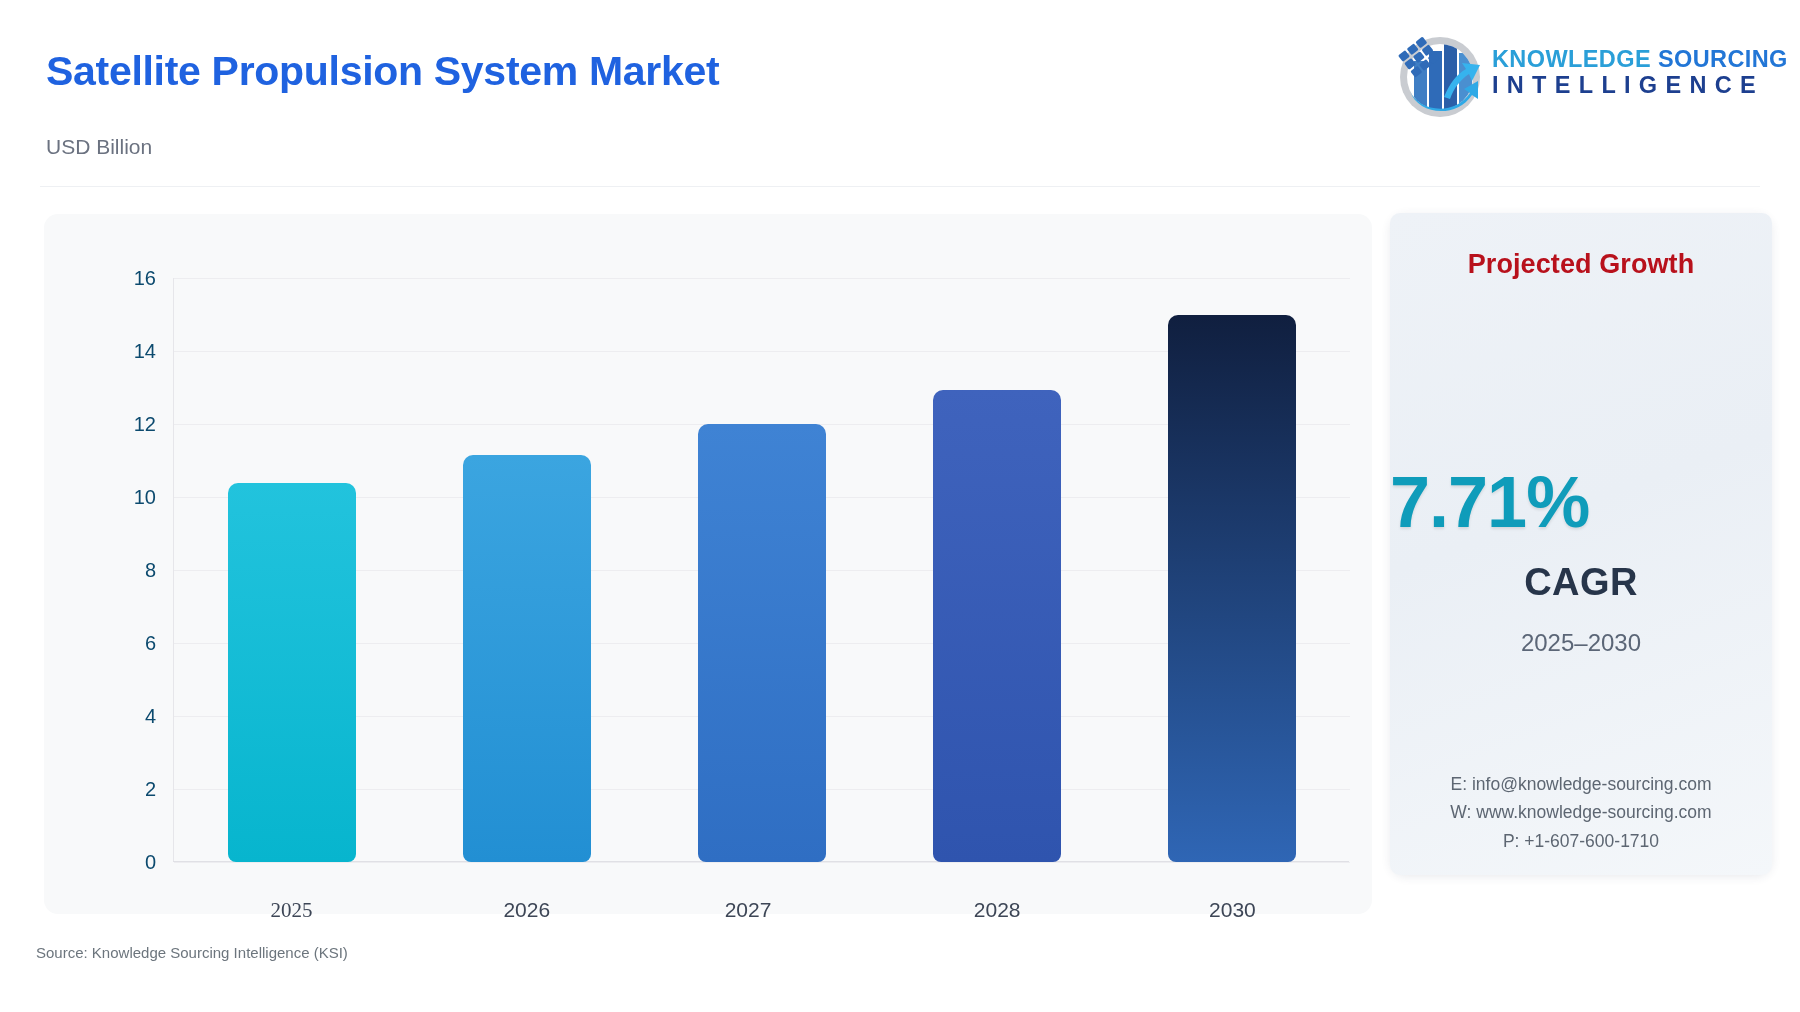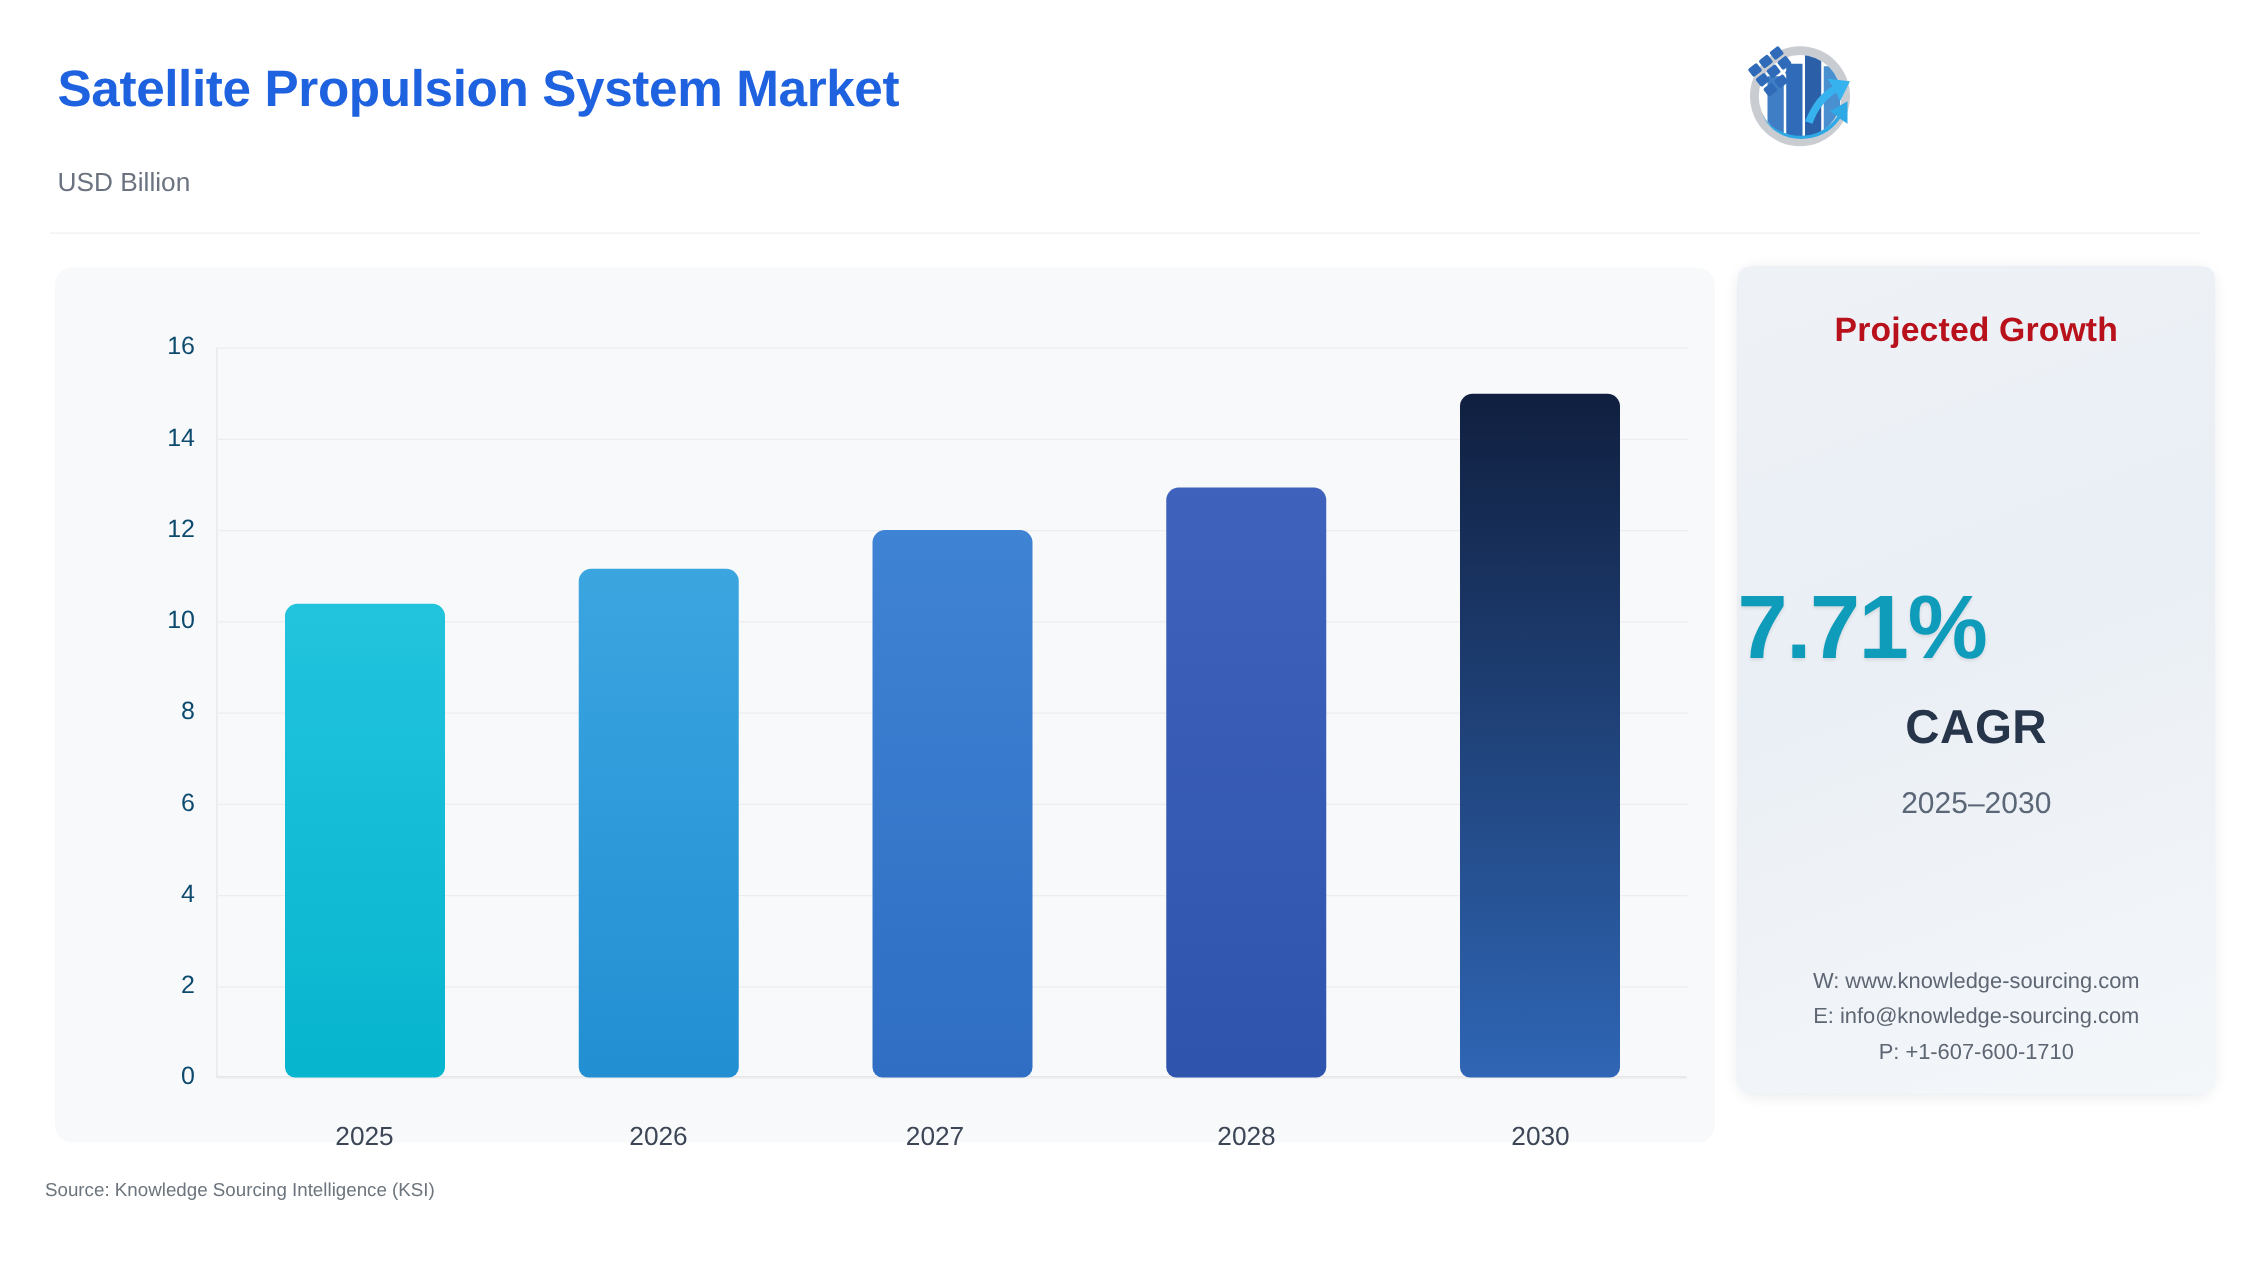--- a/index.html
+++ b/index.html
@@ -261,20 +261,24 @@
           <rect x="34" y="20" width="9" height="8" rx="1.4"></rect>
           <rect x="12" y="30" width="9" height="8" rx="1.4"></rect>
           <rect x="23" y="30" width="9" height="8" rx="1.4"></rect>
           <rect x="34" y="30" width="9" height="8" rx="1.4"></rect>
         </g>
       </g>
 
       <path d="M18 64 C26 84 62 90 78 66 L72 62 L86 54 L86 72 L80 68 C64 92 26 88 18 64 Z" fill="#2fa9e6"></path>
       <path d="M52 70 C58 56 64 48 74 42 L70 36 L88 38 L80 54 L77 47 C68 53 62 61 58 72 Z" fill="#36b3ee"></path>
     </svg>
+  </div>
+  <div class="logo-text">
+    <div class="logo-line1"><span class="w1">KNOWLEDGE</span> <span class="w2">SOURCING</span></div>
+    <div class="logo-line2">INTELLIGENCE</div>
   </div>
 </div>
 
 <div class="chart-panel">
   <div class="plot" id="plot">
     <div class="axis-y-line"></div>
     <div class="axis-x-line"></div>
   <div class="gridline" style="top: 584px;"></div>
       <div class="ytick" style="top: 584px;">0</div>
       <div class="gridline" style="top: 511px;"></div>
@@ -287,38 +291,38 @@
       <div class="ytick" style="top: 292px;">8</div>
       <div class="gridline" style="top: 219px;"></div>
       <div class="ytick" style="top: 219px;">10</div>
       <div class="gridline" style="top: 146px;"></div>
       <div class="ytick" style="top: 146px;">12</div>
       <div class="gridline" style="top: 73px;"></div>
       <div class="ytick" style="top: 73px;">14</div>
       <div class="gridline" style="top: 0px;"></div>
       <div class="ytick" style="top: 0px;">16</div>
       <div class="bar" title="2025: 10.38" style="left: 53.6px; width: 128px; height: 378.87px; background: linear-gradient(rgb(34, 195, 221) 0%, rgb(7, 181, 206) 100%);"></div>
-      <div class="xtick" style="left: 117.6px;">2025</div>
+      <div class="xtick" style="left: 117.6px; font-family: Liberation Serif, serif;">2025</div>
       <div class="bar" title="2026: 11.15" style="left: 288.8px; width: 128px; height: 406.975px; background: linear-gradient(rgb(59, 165, 224) 0%, rgb(34, 143, 211) 100%);"></div>
       <div class="xtick" style="left: 352.8px;">2026</div>
       <div class="bar" title="2027: 12" style="left: 524px; width: 128px; height: 438px; background: linear-gradient(rgb(63, 131, 212) 0%, rgb(47, 110, 195) 100%);"></div>
       <div class="xtick" style="left: 574px;">2027</div>
       <div class="bar" title="2028: 12.93" style="left: 759.2px; width: 128px; height: 471.945px; background: linear-gradient(rgb(63, 99, 189) 0%, rgb(47, 84, 174) 100%);"></div>
       <div class="xtick" style="left: 823.2px;">2028</div>
       <div class="bar" title="2030: 15" style="left: 994.4px; width: 128px; height: 547.5px; background: linear-gradient(rgb(16, 31, 63) 0%, rgb(47, 102, 181) 100%);"></div>
       <div class="xtick" style="left: 1058.4px;">2030</div>
     </div>
 </div>
 <div class="source">Source: Knowledge Sourcing Intelligence (KSI)</div>
 
 <div class="cagr-card">
   <div class="cagr-inner">
     <div class="cagr-heading">Projected Growth</div>
     <div class="cagr-value">7.71%</div>
     <div class="cagr-label">CAGR</div>
     <div class="cagr-period">2025–2030</div>
     <div class="contact">
+      <div>E: info@knowledge-sourcing.com</div>
       <div>W: www.knowledge-sourcing.com</div>
-      <div>E: info@knowledge-sourcing.com</div>
       <div>P: +1-607-600-1710</div>
     </div>
   </div>
 </div>
 
 </body></html>

